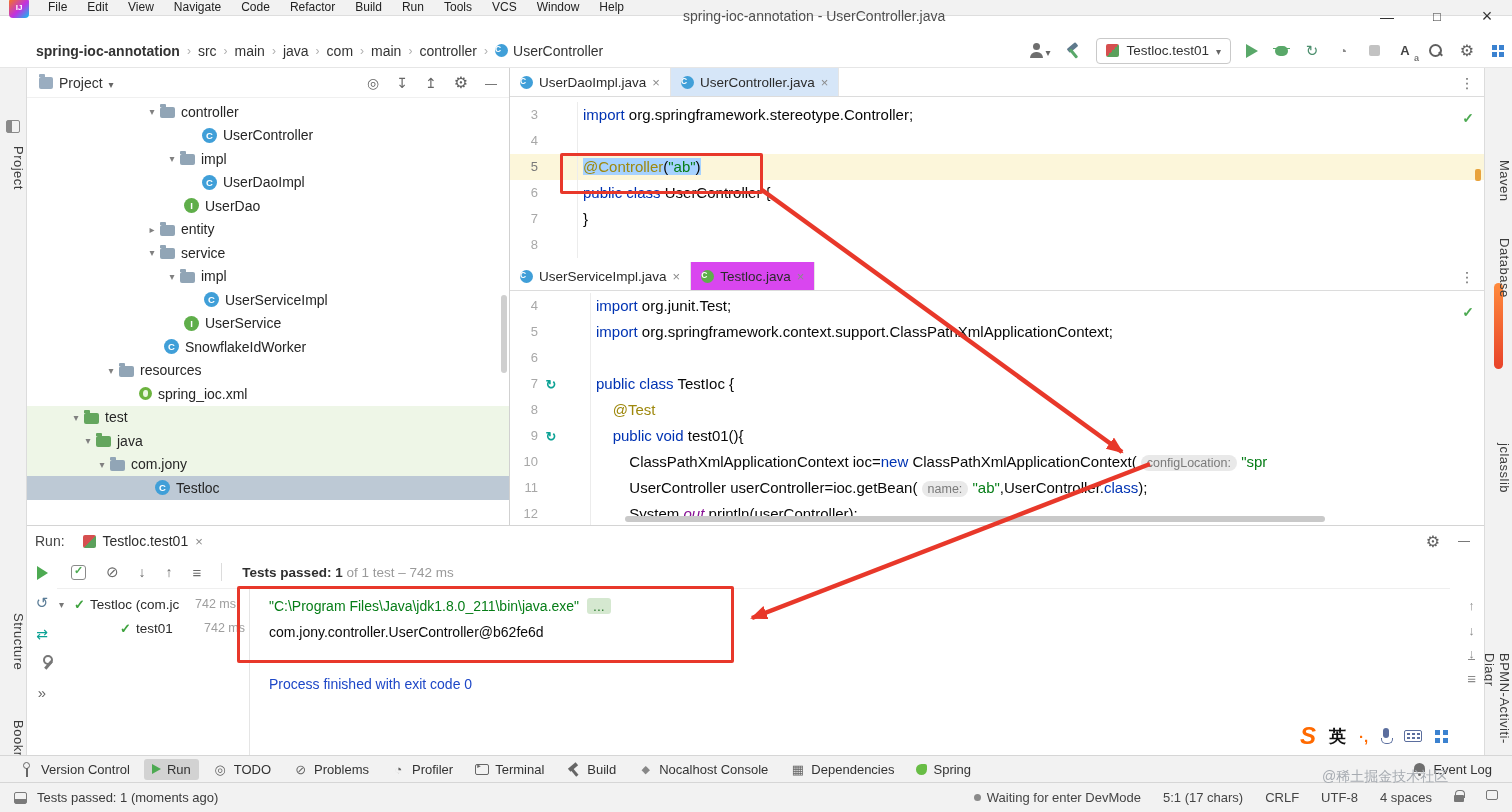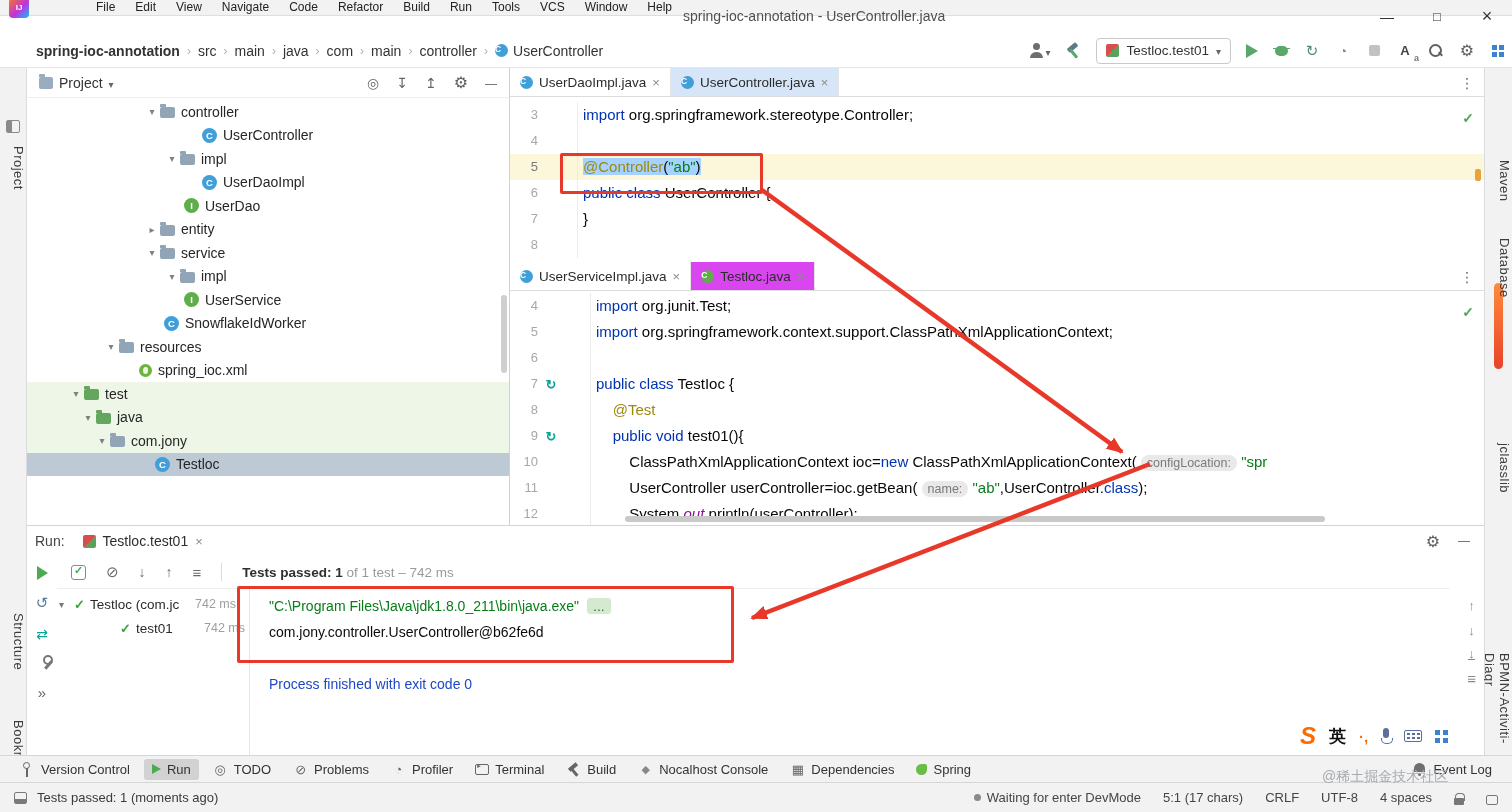--- a/index.html
+++ b/index.html
@@ -1,20 +1,20 @@
 <!DOCTYPE html>
 <html><head>
 <meta charset="utf-8">
 <style>
 *{margin:0;padding:0;box-sizing:border-box;font-family:"Liberation Sans",sans-serif;}
 body{background:#e9e9e9;overflow:hidden;}
 #app{position:relative;width:1512px;height:812px;background:#fff;overflow:hidden;}
 
 
-#menu-bar{position:absolute;left:0;top:0;right:0;height:16px;background:#f2f2f2;border-bottom:1px solid #dedede;display:flex;align-items:center;z-index:5;gap:48px;}
+#menu-bar{position:absolute;left:0;top:0;right:0;height:16px;background:#f2f2f2;border-bottom:1px solid #dedede;display:flex;align-items:center;z-index:5;}
 .logo{width:20px;height:20px;border-radius:4px;margin:0 9px;background:linear-gradient(135deg,#f97a12,#c131e0 55%,#07c3f2);color:#fff;font-size:8px;font-weight:bold;display:flex;align-items:center;justify-content:center;}
 .menu-item{padding:0 10px;font-size:12px;color:#222;line-height:33px;}
 #window-title{position:absolute;left:683px;top:0;height:33px;line-height:33px;font-size:14px;color:#4f4f4f;z-index:6;}
 #win-controls{position:absolute;right:0;top:0;height:33px;display:flex;z-index:7;}
 .win-btn{width:50px;height:33px;display:flex;align-items:center;justify-content:center;color:#333;font-size:14px;}
 .wb-min::before{content:"—";} .wb-max::before{content:"□";font-size:13px;} .wb-close::before{content:"×";font-size:18px;}
 
 
 #nav-bar{position:absolute;left:0;top:33px;right:0;height:35px;background:#fff;border-bottom:1px solid #e6e6e6;z-index:5;}
 #breadcrumbs{position:absolute;left:36px;top:0;height:35px;display:flex;align-items:center;font-size:14px;color:#333;}
@@ -184,21 +184,21 @@
 .mi-dependencies::before{content:"▦";}
 .mi-spring{width:11px;height:11px;border-radius:50% 2px 50% 50%;background:#68bd45;}
 .mi-event-log{position:relative;}
 .mi-event-log::before{content:"";position:absolute;left:2px;top:1px;width:11px;height:9px;border-radius:6px 6px 0 0;background:#6e6e6e;}
 .mi-event-log::after{content:"";position:absolute;left:6px;top:11px;width:3px;height:3px;border-radius:50%;background:#6e6e6e;}
 
 
 #status-bar{position:absolute;left:0;right:0;top:782px;height:30px;background:#f2f2f2;border-top:1px solid #d6d6d6;display:flex;align-items:center;font-size:13px;color:#3b3b3b;padding:0 14px;gap:10px;z-index:8;}
 .sb-icon{width:13px;height:12px;border:1.5px solid #7a7a7a;border-radius:2px;position:relative;}
 .sb-icon::before{content:"";position:absolute;left:0;bottom:0;width:100%;height:4px;background:#7a7a7a;}
-#sb-right{margin-left:auto;display:flex;gap:22px;align-items:flex-end;color:#454545;}
+#sb-right{margin-left:auto;display:flex;gap:22px;align-items:flex-start;color:#454545;}
 .sb-item{display:flex;align-items:center;gap:6px;}
 .devdot{width:7px;height:7px;border-radius:50%;background:#8a8a8a;}
 .lock{position:relative;width:10px;height:12px;}
 .lock::before{content:"";position:absolute;left:1px;top:0;width:8px;height:7px;border:1.5px solid #777;border-bottom:none;border-radius:4px 4px 0 0;}
 .lock::after{content:"";position:absolute;left:0;top:5px;width:10px;height:7px;background:#777;border-radius:1px;}
 .sb-notif{width:12px;height:10px;border:1.5px solid #777;border-radius:2px;}
 
 
 .redbox{position:absolute;border:3.5px solid #e8382a;border-radius:2px;z-index:55;}
 #redbox1{left:560px;top:153px;width:203px;height:41px;}
@@ -384,20 +384,26 @@
           <span class="fic fol"></span>
           <span class="tree-label">service</span>
         </div>
         <div class="tree-row">
           <span class="tree-indent" style="width: 137px;"></span>
           <span class="chev chev-down"></span>
           <span class="fic fol"></span>
           <span class="tree-label">impl</span>
         </div>
         <div class="tree-row">
+          <span class="tree-indent" style="width: 161px;"></span>
+          <span class="chev "></span>
+          <span class="fic cls"></span>
+          <span class="tree-label">UserServiceImpl</span>
+        </div>
+        <div class="tree-row">
           <span class="tree-indent" style="width: 141px;"></span>
           <span class="chev "></span>
           <span class="fic itf"></span>
           <span class="tree-label">UserService</span>
         </div>
         <div class="tree-row">
           <span class="tree-indent" style="width: 121px;"></span>
           <span class="chev "></span>
           <span class="fic cls"></span>
           <span class="tree-label">SnowflakeIdWorker</span>

